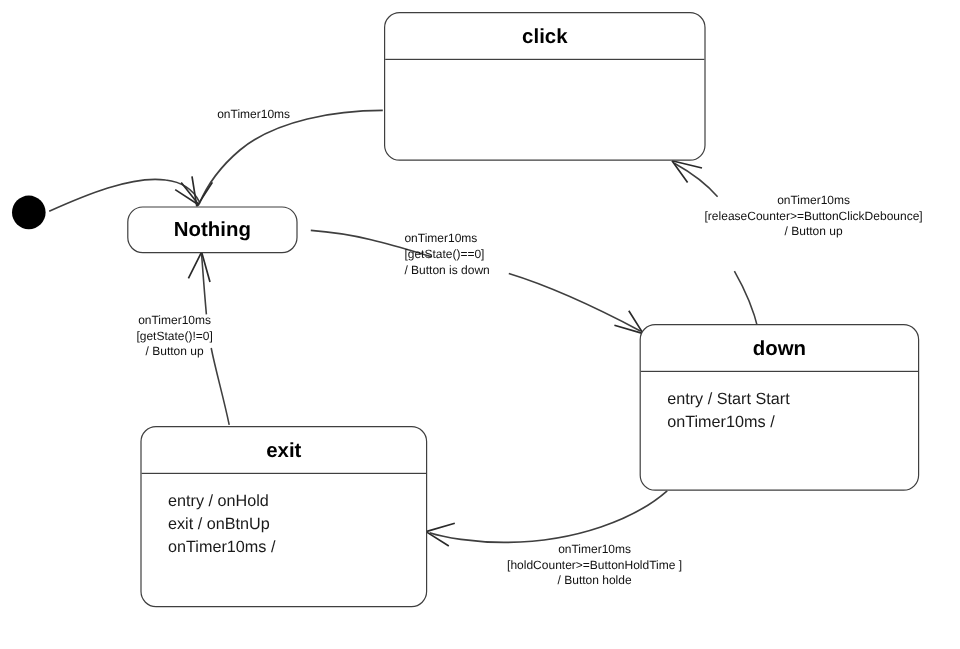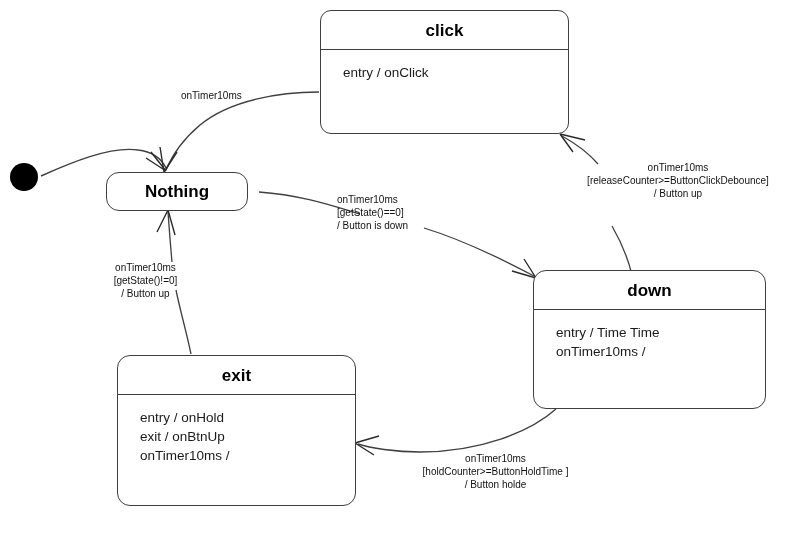--- a/index.html
+++ b/index.html
@@ -112,32 +112,31 @@
 
     <g>
       <path d="M 191,354 C 186,330 180,310 176,290" fill="none" stroke="#3f3f3f" stroke-width="1.3"></path>
       <path d="M 172,262 C 170,240 169,225 168,212" fill="none" stroke="#3f3f3f" stroke-width="1.3"></path>
       <path d="M 168,210 L 157,232 M 168,210 L 175,235" fill="none" stroke="#2a2a2a" stroke-width="1.4"></path>
     </g>
   </svg>
 
   <div class="init-node" style="left:10px; top:163px;"></div>
 
-  <div class="state compartment" style="left:320px; top:10px; width:249px; height:124px;border-radius:11px;">
+  <div class="state compartment" style="left:320px; top:10px; width:268px; height:124px;">
     <div class="state-title">click</div>
-    <div class="state-body">entry / onClick</div>
   </div>
 
   <div class="state simple" style="left:106px; top:172px; width:142px; height:39px;">
     <div class="state-title">Nothing</div>
   </div>
 
   <div class="state compartment" style="left:533px; top:270px; width:233px; height:139px;">
     <div class="state-title">down</div>
-    <div class="state-body">entry / Time Time
+    <div class="state-body">entry / Start Start
 onTimer10ms /</div>
   </div>
 
   <div class="state compartment" style="left:117px; top:355px; width:239px; height:151px;">
     <div class="state-title">exit</div>
     <div class="state-body">entry / onHold
 exit / onBtnUp
 onTimer10ms /</div>
   </div>
 

